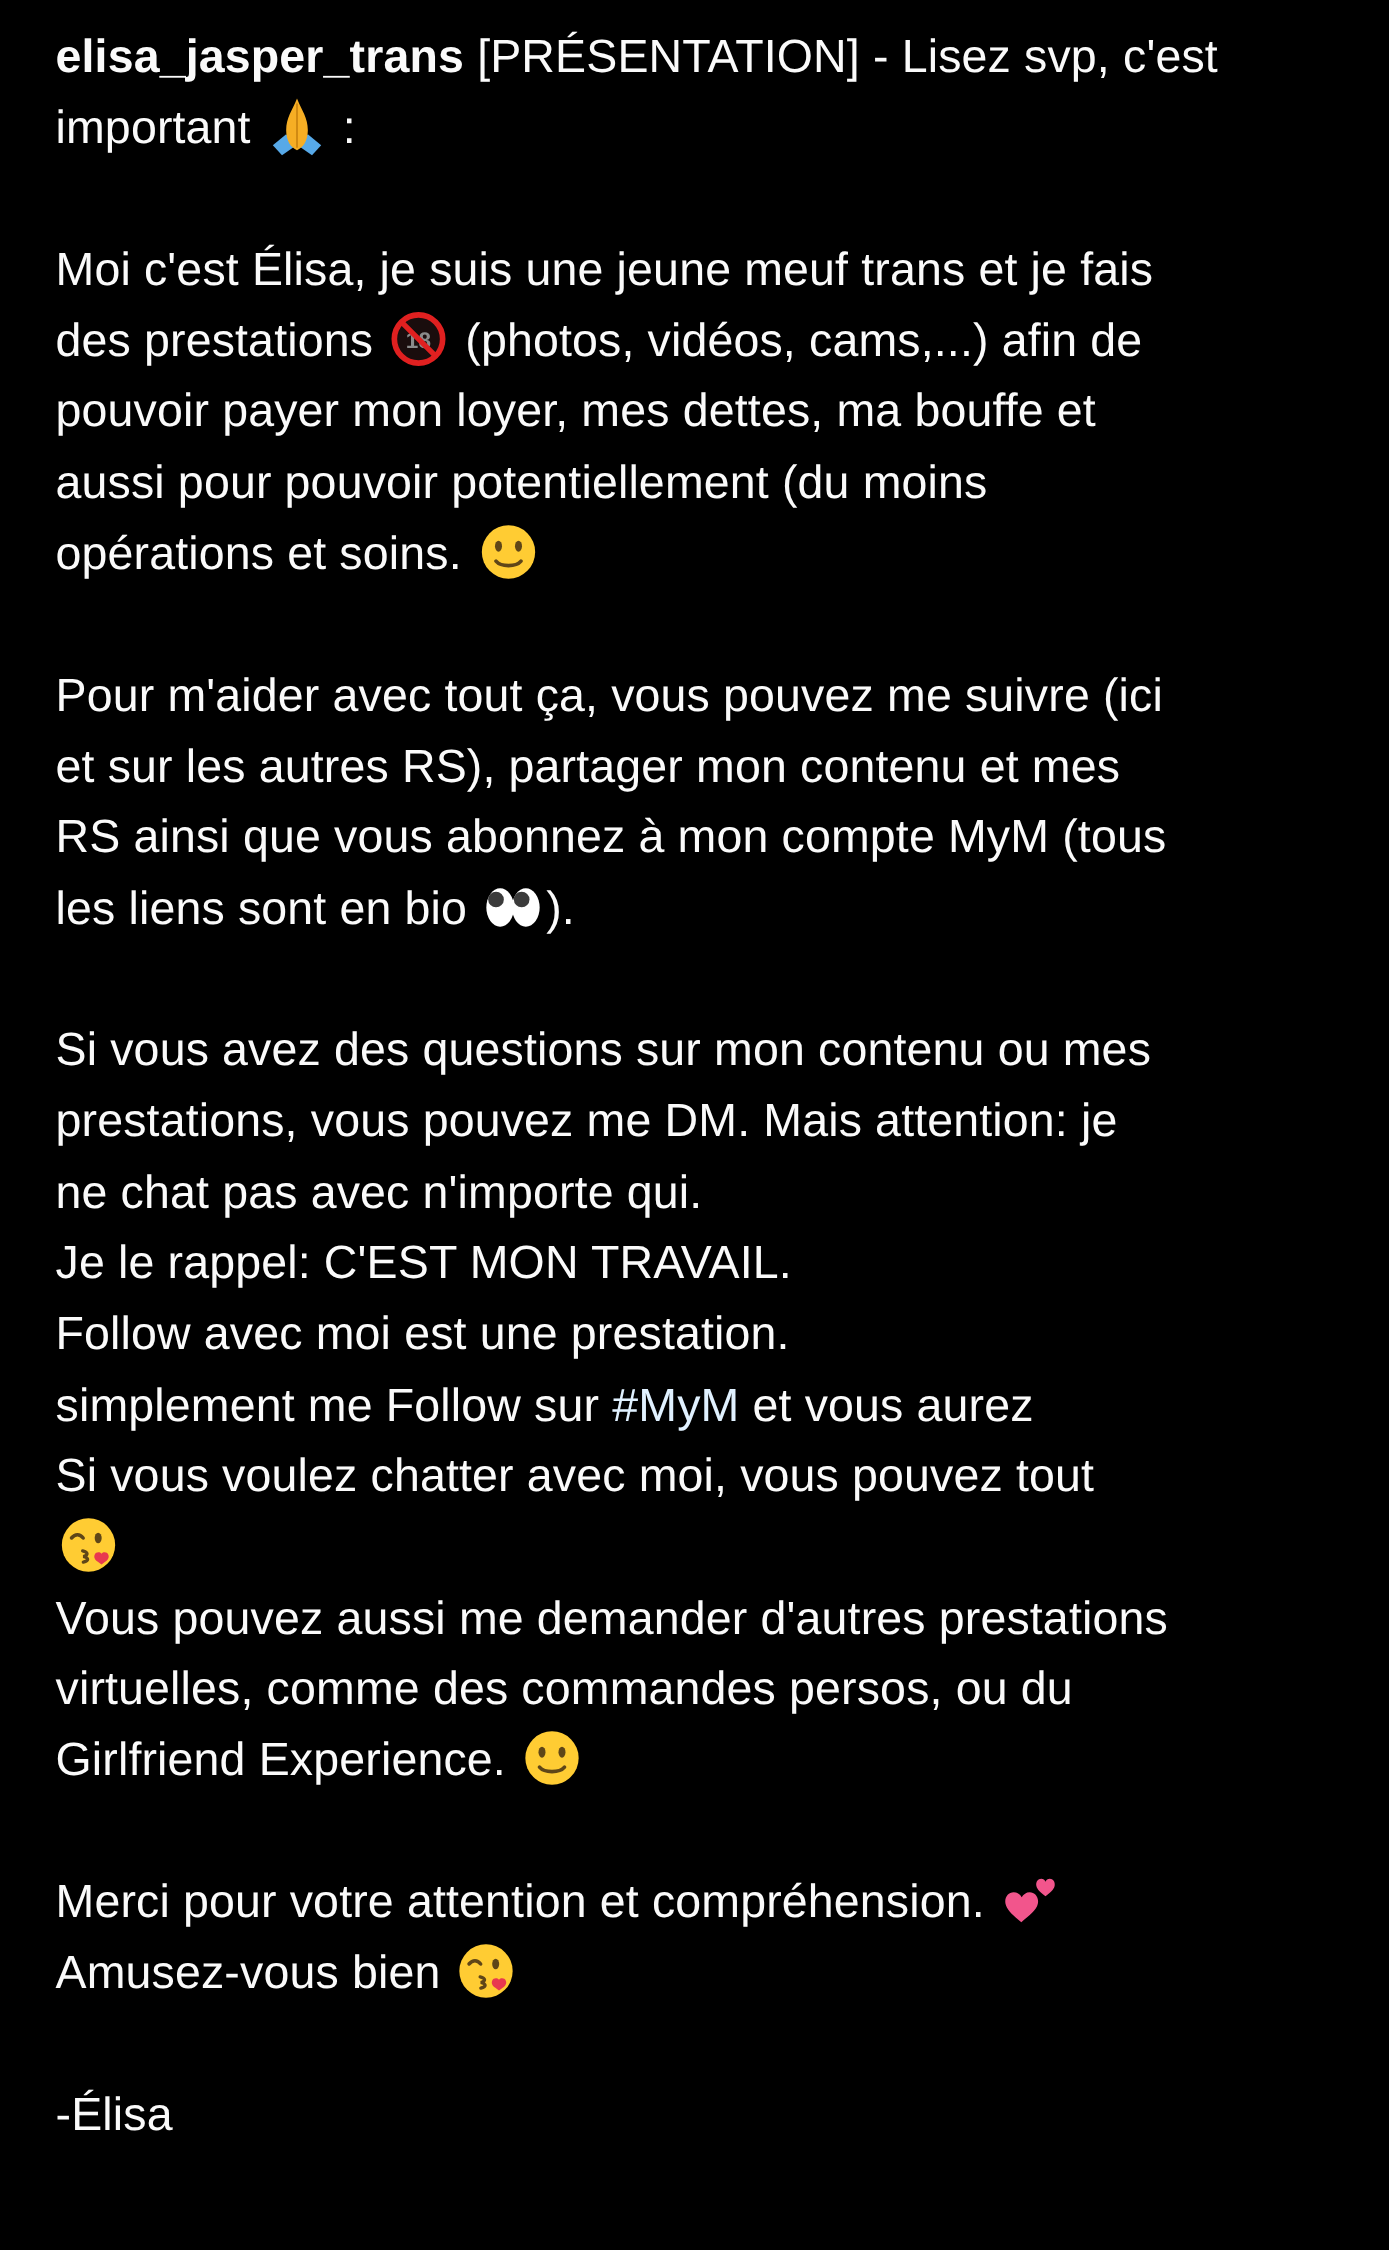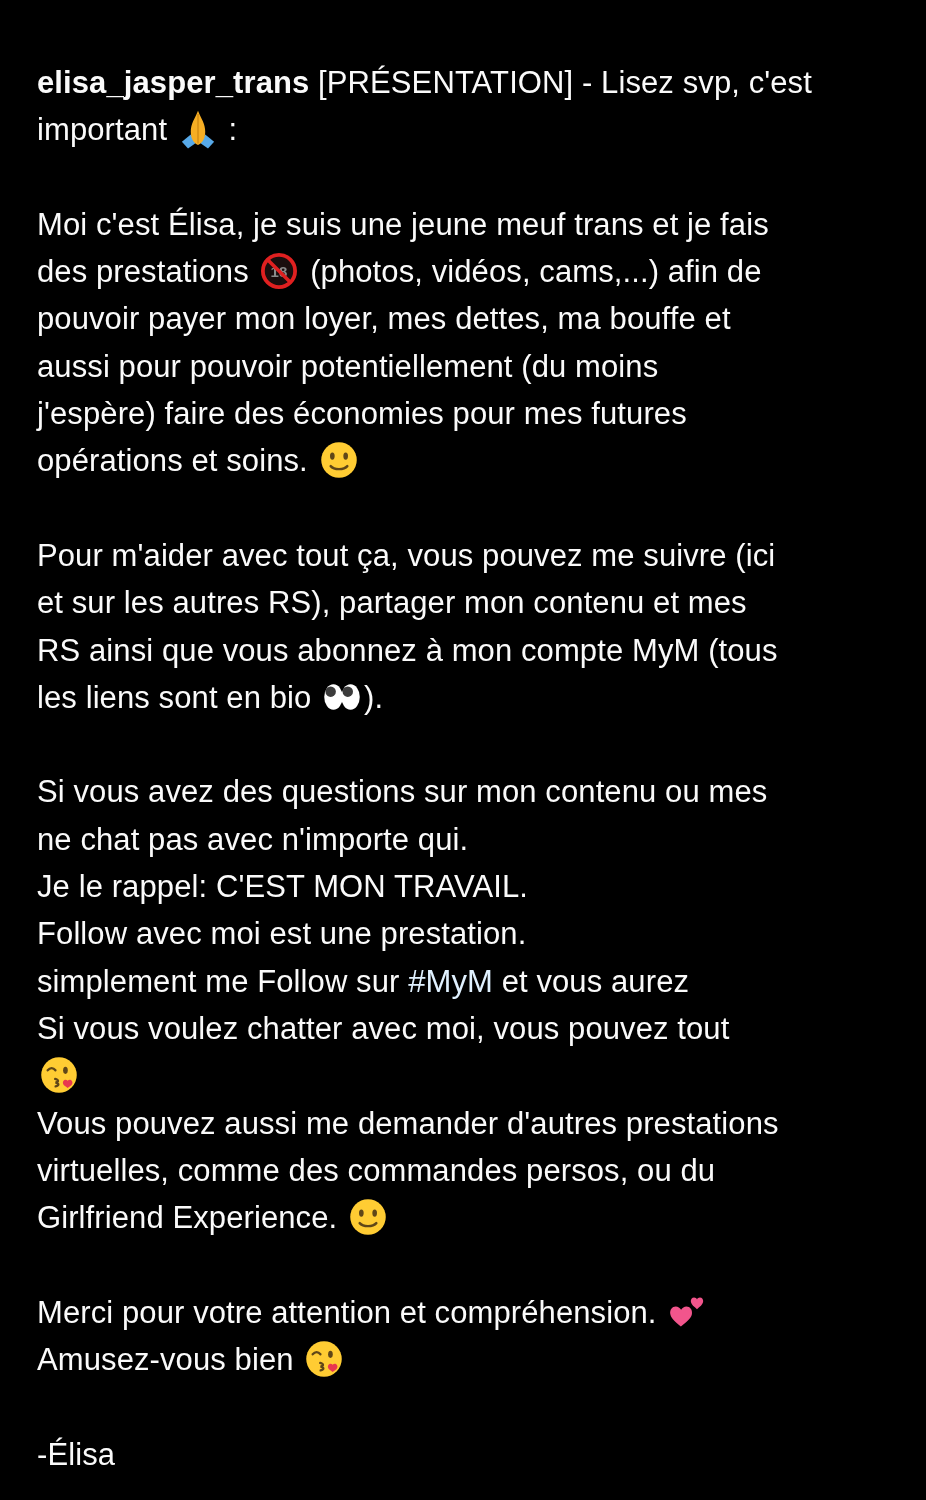--- a/index.html
+++ b/index.html
@@ -11,21 +11,20 @@
     overflow: hidden;
     font-family: "Liberation Sans", "DejaVu Sans", sans-serif;
   }
   .caption {
     position: absolute;
     inset: 0;
     padding: 14px 20px 0 37px;
     color: var(--text, #fafafa);
     font-size: 31px;
     letter-spacing: 0.1px;
-    margin-top: 45px;
   }
   .line {
     height: 47.3px;
     line-height: 47.3px;
     white-space: nowrap;
   }
   .seg-bold { font-weight: 700; }
   .seg-hashtag { color: var(--hashtag, #e0f1ff); }
   .emoji {
     display: inline-block;
@@ -49,39 +48,39 @@
   </svg><span> :</span></div>
       <div class="line"></div>
       <div class="line"><span>Moi c'est Élisa, je suis une jeune meuf trans et je fais</span></div>
       <div class="line"><span>des prestations </span><svg class="emoji" viewBox="0 0 36 36">
     <circle cx="18" cy="18" r="14.5" fill="#1a0d0d" stroke="#e02020" stroke-width="3.4"></circle>
     <text x="18" y="23.5" font-size="13.5" font-weight="bold" fill="#8a8a8a" text-anchor="middle" font-family="Liberation Sans, sans-serif">18</text>
     <line x1="8" y1="8" x2="28" y2="28" stroke="#e02020" stroke-width="3.2" stroke-linecap="round"></line>
   </svg><span> (photos, vidéos, cams,...) afin de</span></div>
       <div class="line"><span>pouvoir payer mon loyer, mes dettes, ma bouffe et</span></div>
       <div class="line"><span>aussi pour pouvoir potentiellement (du moins</span></div>
-      <div class="line"><span>j'espère) faire des économies pour mes futures</span></div>
       <div class="line"><span>opérations et soins. </span><svg class="emoji" viewBox="0 0 36 36">
     <circle cx="18" cy="18" r="16" fill="#ffcc33"></circle>
     <ellipse cx="12" cy="14.5" rx="2.1" ry="3.3" fill="#5f4618"></ellipse>
     <ellipse cx="24" cy="14.5" rx="2.1" ry="3.3" fill="#5f4618"></ellipse>
     <path d="M10.5 23.5 c3 3.6 12 3.6 15 0" stroke="#5f4618" stroke-width="2.2" fill="none" stroke-linecap="round"></path>
   </svg></div>
       <div class="line"></div>
       <div class="line"><span>Pour m'aider avec tout ça, vous pouvez me suivre (ici</span></div>
       <div class="line"><span>et sur les autres RS), partager mon contenu et mes</span></div>
       <div class="line"><span>RS ainsi que vous abonnez à mon compte MyM (tous</span></div>
       <div class="line"><span>les liens sont en bio </span><svg class="emoji" viewBox="0 0 36 36">
     <ellipse cx="10.3" cy="18" rx="8.3" ry="11.5" fill="#ffffff"></ellipse>
     <ellipse cx="25.7" cy="18" rx="8.3" ry="11.5" fill="#ffffff"></ellipse>
     <circle cx="7.8" cy="13.2" r="4.7" fill="#3b3b3b"></circle>
     <circle cx="23.2" cy="13.2" r="4.7" fill="#3b3b3b"></circle>
   </svg><span>).</span></div>
       <div class="line"></div>
       <div class="line"><span>Si vous avez des questions sur mon contenu ou mes</span></div>
+      <div class="line"><span>prestations, vous pouvez me DM. Mais attention: je</span></div>
       <div class="line"><span>ne chat pas avec n'importe qui.</span></div>
       <div class="line"><span>Je le rappel: C'EST MON TRAVAIL.</span></div>
       <div class="line"><span>Follow avec moi est une prestation.</span></div>
       <div class="line"><span>simplement me Follow sur </span><span class="seg-hashtag">#MyM</span><span> et vous aurez</span></div>
       <div class="line"><span>Si vous voulez chatter avec moi, vous pouvez tout</span></div>
       <div class="line"><svg class="emoji" viewBox="0 0 36 36">
     <circle cx="18" cy="18" r="16" fill="#ffcc33"></circle>
     <path d="M7.8 13.8 c2.2-2.6 5-2.6 7 0" stroke="#5f4618" stroke-width="2.1" fill="none" stroke-linecap="round"></path>
     <ellipse cx="23.8" cy="13.8" rx="2.1" ry="3.2" fill="#5f4618"></ellipse>
     <path d="M14.5 21.5 c3.4 0.8 3.4 2.6 0.4 3.4 c3.4 0.8 3.4 2.6 0 3.4" stroke="#5f4618" stroke-width="2" fill="none" stroke-linecap="round"></path>

